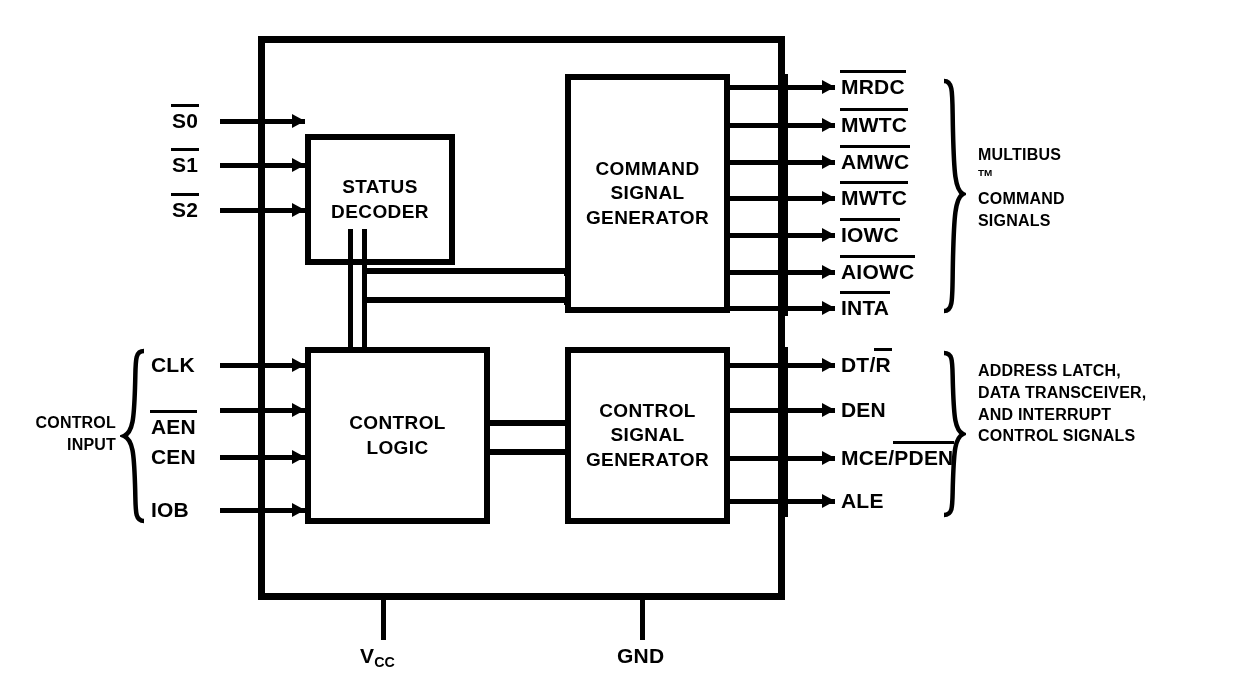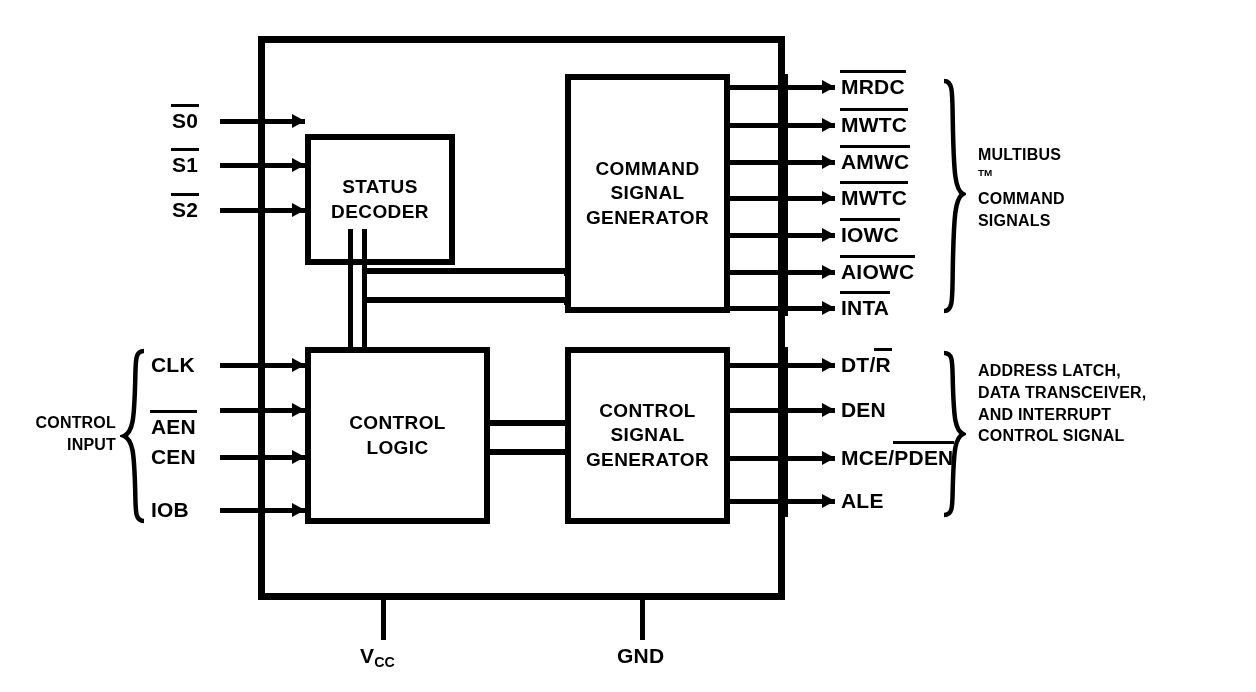--- a/index.html
+++ b/index.html
@@ -260,21 +260,21 @@
 
   <div class="brace" style="left:940px; top:350px;">
     <svg width="26" height="168" viewBox="0 0 26 168">
       <path d="M4 3 C14 3 12 13 13 38 C14 67 15 80 23 84 C15 88 14 101 13 130 C12 155 14 165 4 165" fill="none" stroke="#000000" stroke-width="4.5" stroke-linecap="butt"></path>
     </svg>
   </div>
   <div class="grp" style="left:978px; top:360px;">
     <span>ADDRESS LATCH,</span>
     <span>DATA TRANSCEIVER,</span>
     <span>AND INTERRUPT</span>
-    <span>CONTROL SIGNAL</span>
+    <span>CONTROL SIGNALS</span>
   </div>
 
   <div class="ln" style="left:381px; top:600px; width:5px; height:40px;"></div>
   <div class="lbl" style="left:360px; top:645px;">
     <span>V</span><sub class="sb">CC</sub>
   </div>
 
   <div class="ln" style="left:640px; top:600px; width:5px; height:40px;"></div>
   <div class="lbl" style="left:617px; top:645px;">
     <span>GND</span>

